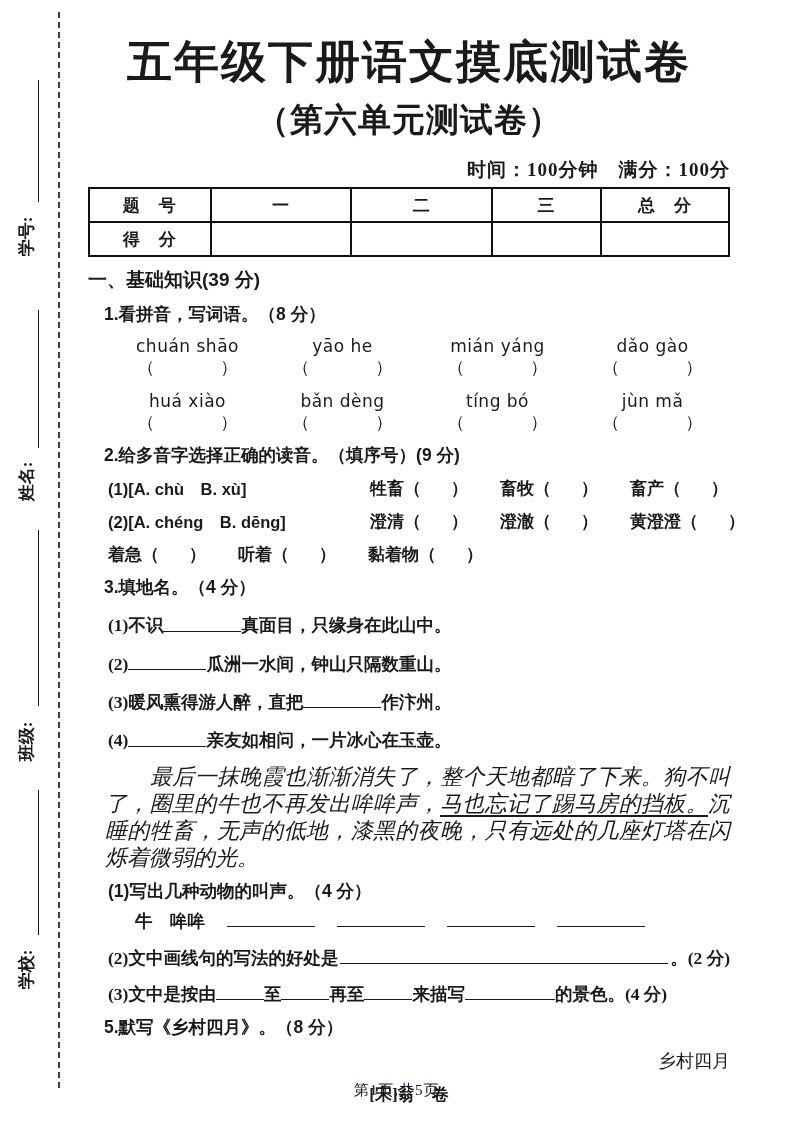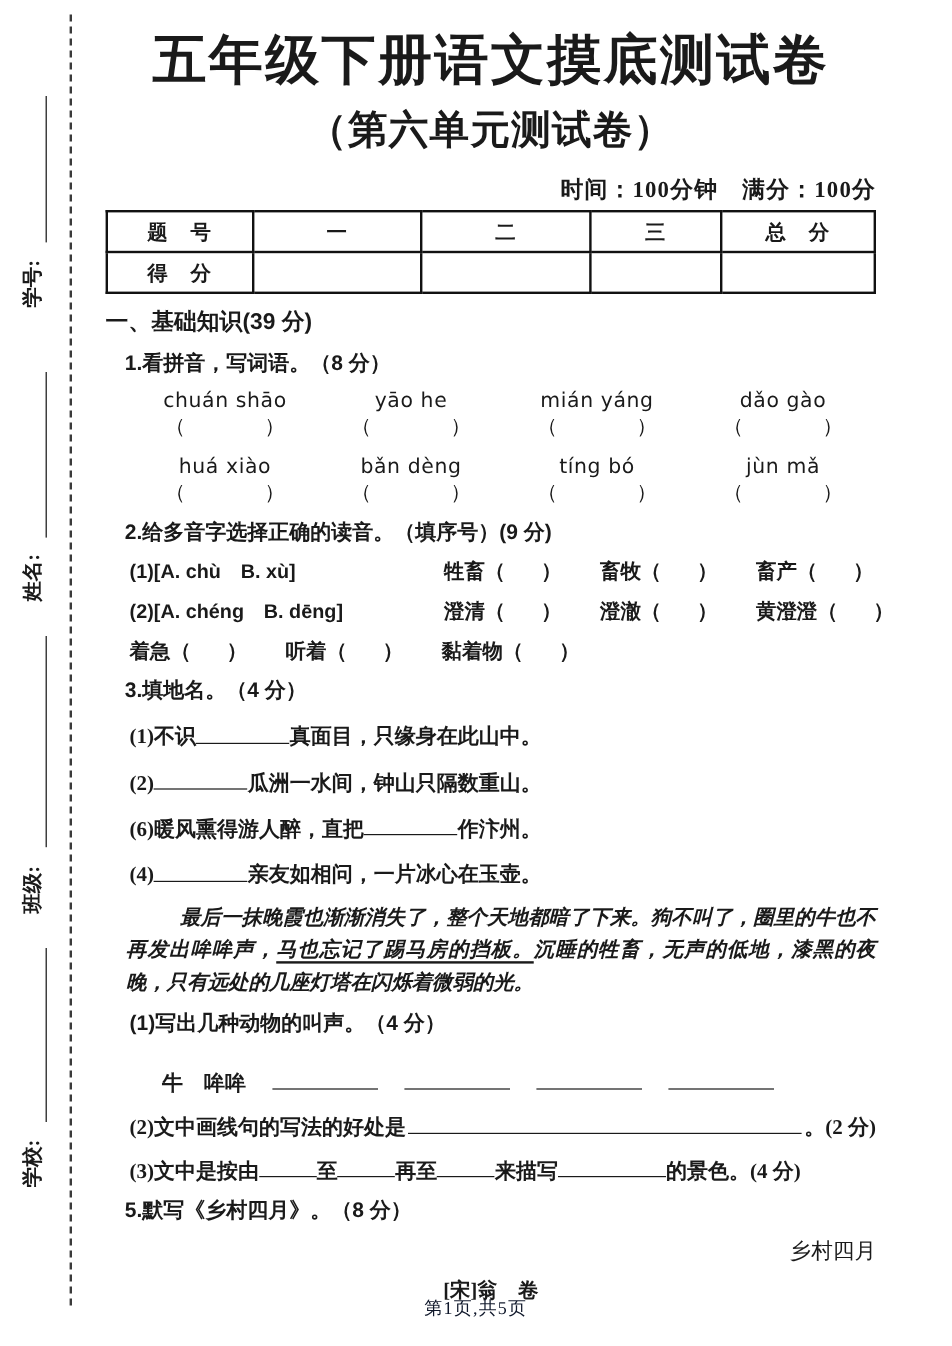--- a/index.html
+++ b/index.html
@@ -12,21 +12,21 @@
   .margin-strip { position:absolute; left:0; top:0; width:66px; height:1122px; }
   .dashed-line { position:absolute; left:58px; top:12px; height:1076px; width:0;
                  border-left:2px dashed #3a3a3a; }
   .side-line { position:absolute; left:38px; width:0; border-left:1.6px solid #111; }
   .side-label-box { position:absolute; left:-2px; width:58px; height:62px;
                     display:flex; align-items:center; justify-content:center; }
   .side-label-box span { display:inline-block; transform:rotate(-90deg);
                          white-space:nowrap; font-size:17px; font-weight:600; }
 
   
-  .content { position:absolute; left:88px; top:0; width:642px; }
+  .content { position:absolute; left:88px; top:12px; width:642px; }
 
   h1.title { text-align:center; margin-top:22px; font-size:45px; font-weight:700;
              letter-spacing:2px; line-height:1.25; }
   h2.subtitle { text-align:center; margin-top:8px; font-size:33px; font-weight:700;
                 letter-spacing:1px; }
   .meta { text-align:right; margin-top:14px; font-size:19px; font-weight:600;
           letter-spacing:1px; }
 
   table.score-table { width:100%; border-collapse:collapse; margin-top:4px; }
   table.score-table td { border:2px solid #111; height:34px; text-align:center;
@@ -62,27 +62,27 @@
 
   
   .bl { display:inline-block; height:1.05em; border-bottom:1.6px solid #1a1a1a;
         vertical-align:baseline; }
   .w78 { width:78px; } .w88 { width:88px; } .w48 { width:48px; } .w90 { width:90px; }
 
   
   .q3-item { padding-left:20px; margin-top:14px; font-size:17.5px; font-weight:600; }
 
   
-  .passage { margin:10px 0 0 17px; width:625px; font-size:17px; line-height:27px;
-             font-style:italic; font-weight:700; text-indent:45px; text-align:justify; }
+  .passage { margin:10px 0 0 17px; width:625px; font-size:22px; line-height:27px;
+             font-style:italic; font-weight:400; text-indent:45px; text-align:justify; }
   .passage .ul { text-decoration:underline; text-underline-offset:4px;
                  text-decoration-thickness:1.5px; }
   .sub-title { font-size:17.5px; font-weight:700; font-family:"Liberation Sans", sans-serif;
                padding-left:20px; margin-top:8px; }
-  .animal-row { display:flex; align-items:baseline; padding-left:47px; margin-top:26px;
+  .animal-row { display:flex; align-items:baseline; padding-left:47px; margin-top:6px;
                 font-size:17.5px; font-weight:700; }
   .animal-row .bl { margin-left:22px; }
   .q4-line { display:flex; align-items:baseline; padding-left:20px; margin-top:12px;
              font-size:17.5px; font-weight:600; }
   .q4-line .grow { flex:1; margin:0 2px; }
   .q4-line3 { padding-left:20px; margin-top:12px; font-size:17.5px; font-weight:600; }
 
   
   .poem-title { text-align:right; margin-top:10px; font-size:18px; font-weight:400; }
   .poem-author { text-align:center; margin-top:10px; font-size:17px; font-weight:600; }
@@ -227,21 +227,21 @@
     </div>
     <div class="mc-row">
       <span class="mc-word"><span></span><span class="dot">着</span><span>急</span><span>（</span><span class="wgap"></span><span>）</span></span>
       <span class="mc-word"><span>听</span><span class="dot">着</span><span></span><span>（</span><span class="wgap"></span><span>）</span></span>
       <span class="mc-word"><span>黏</span><span class="dot">着</span><span>物</span><span>（</span><span class="wgap"></span><span>）</span></span>
     </div>
 
     <div class="q-title">3.填地名。（4 分）</div>
     <div class="q3-item"><span>(1)不识</span><span class="bl w78"></span><span>真面目，只缘身在此山中。</span></div>
     <div class="q3-item"><span>(2)</span><span class="bl w78"></span><span>瓜洲一水间，钟山只隔数重山。</span></div>
-    <div class="q3-item"><span>(6)暖风熏得游人醉，直把</span><span class="bl w78"></span><span>作汴州。</span></div>
+    <div class="q3-item"><span>(3)暖风熏得游人醉，直把</span><span class="bl w78"></span><span>作汴州。</span></div>
     <div class="q3-item"><span>(4)</span><span class="bl w78"></span><span>亲友如相问，一片冰心在玉壶。</span></div>
 
     <div class="passage"><span>最后一抹晚霞也渐渐消失了，整个天地都暗了下来。狗不叫了，圈里的牛也不再发出哞哞声，</span><span class="ul">马也忘记了踢马房的挡板。</span><span>沉睡的牲畜，无声的低地，漆黑的夜晚，只有远处的几座灯塔在闪烁着微弱的光。</span></div>
     <div class="sub-title">(1)写出几种动物的叫声。（4 分）</div>
     <div class="animal-row">
       <span>牛　哞哞</span>
       <span class="bl w88"></span>
       <span class="bl w88"></span>
       <span class="bl w88"></span>
       <span class="bl w88"></span>

